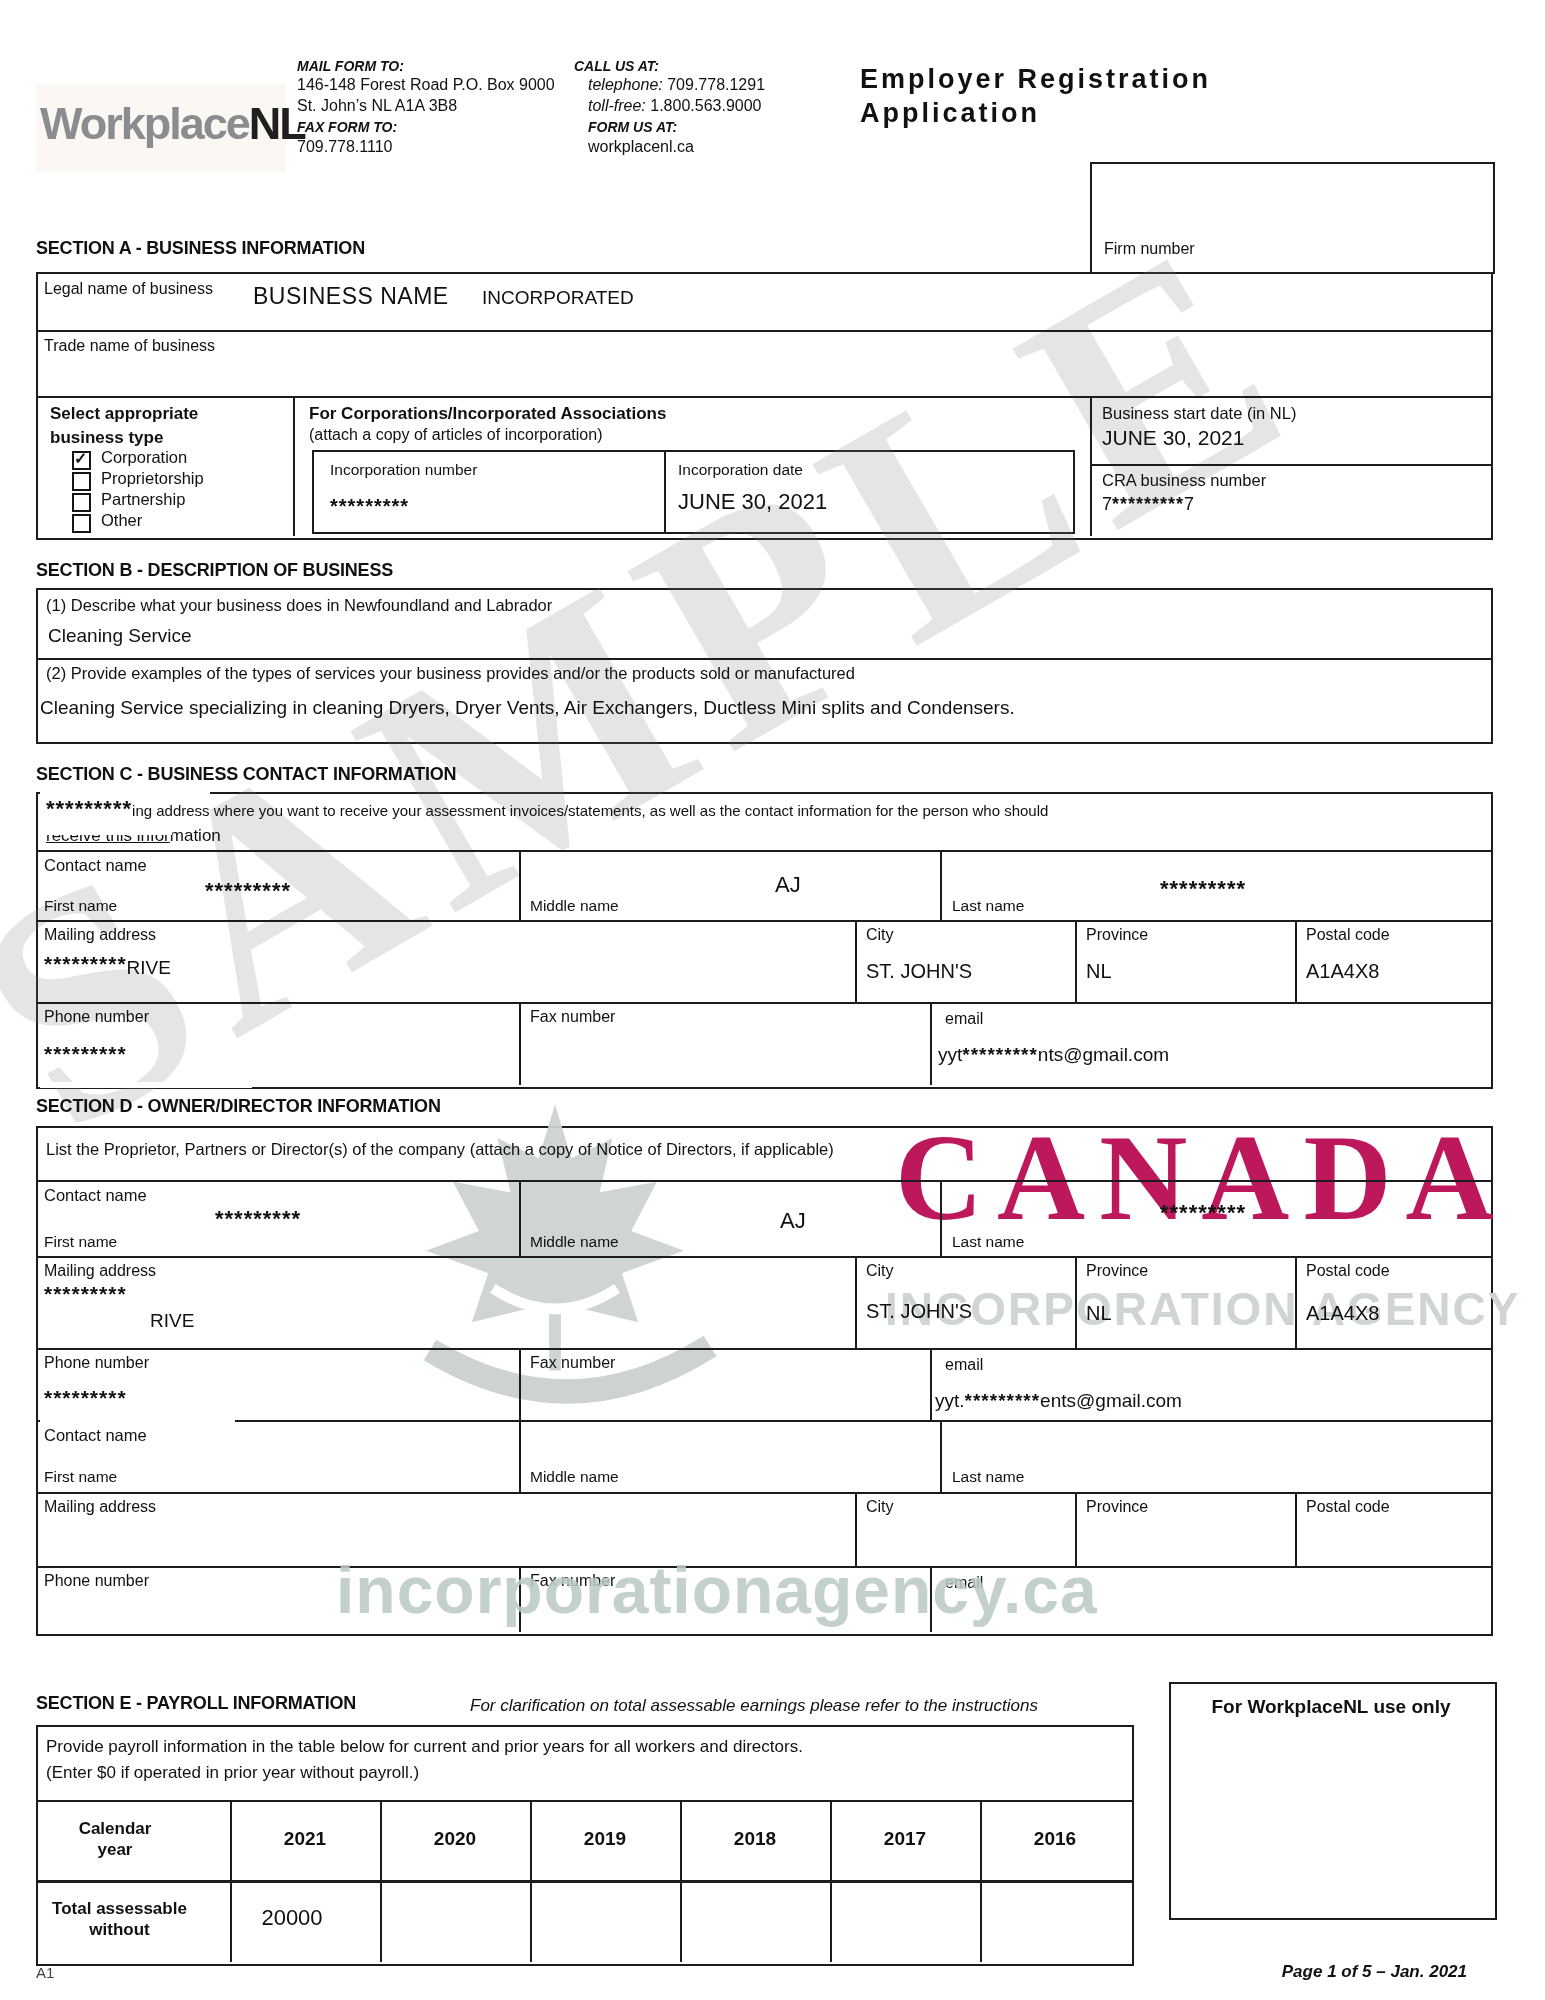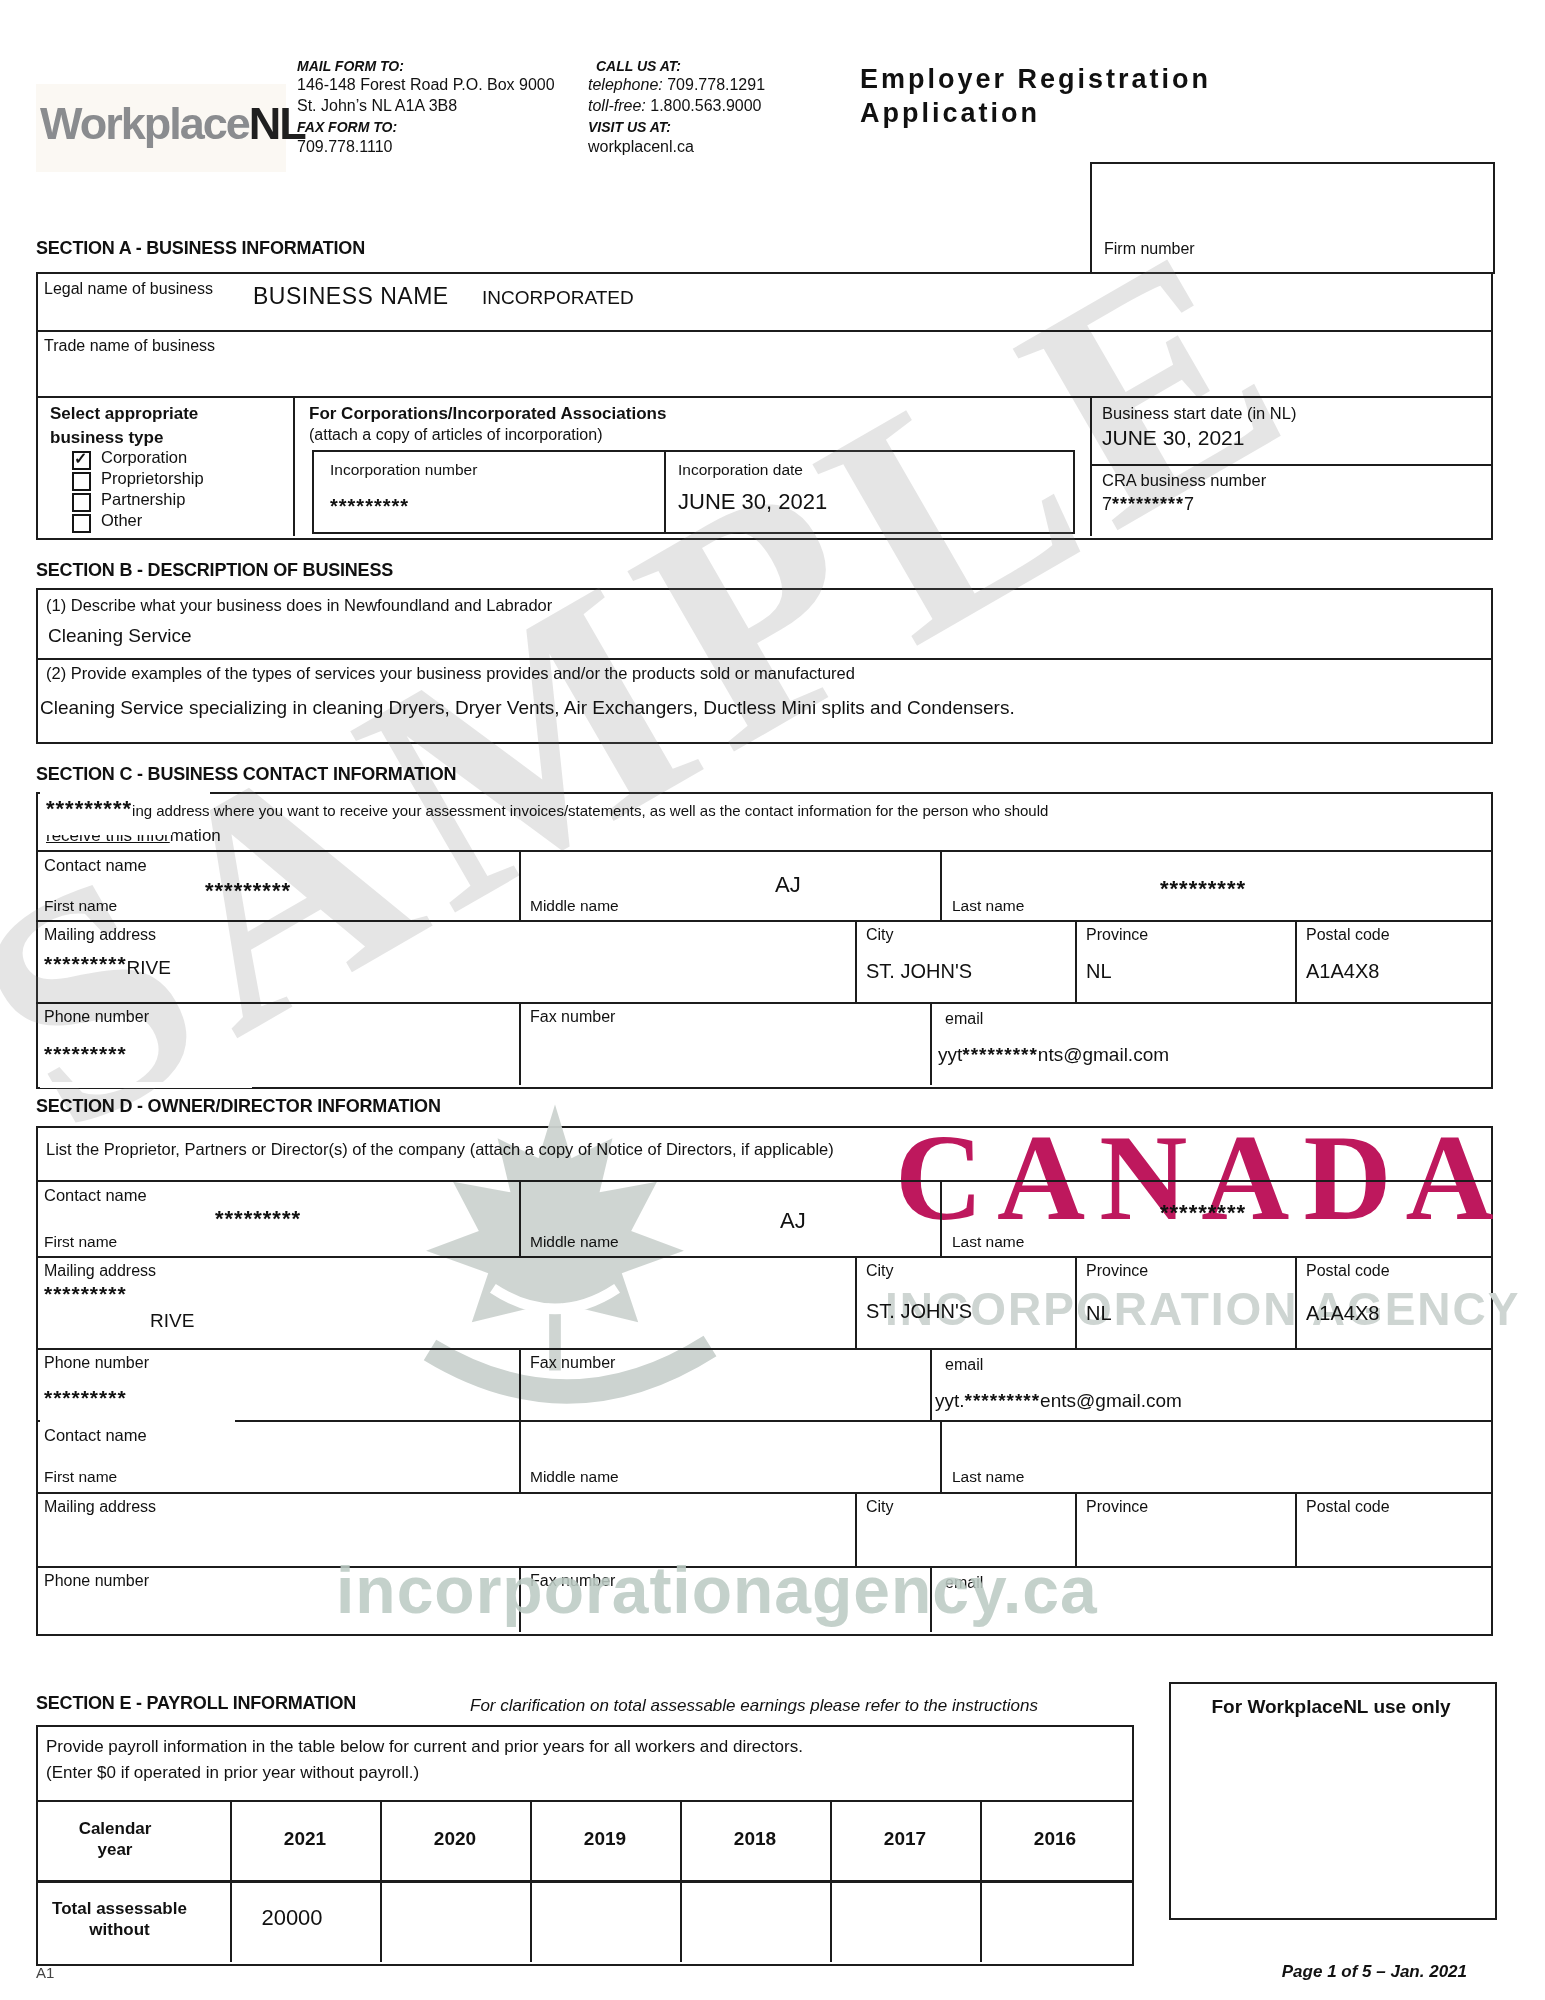--- a/index.html
+++ b/index.html
@@ -53,30 +53,30 @@
   <div class="abs z2" style="left:40px;top:98px;font-size:45px;font-weight:bold;letter-spacing:-2px;">
     <span style="color:#8a8c8f;">Workplace</span><span style="color:#1f1f1f;">NL</span>
   </div>
 
   <div class="abs z2 bold ital" style="left:297px;top:58px;font-size:14px;">MAIL FORM TO:</div>
   <div class="abs z2" style="left:297px;top:76px;font-size:16px;">146-148 Forest Road P.O. Box 9000</div>
   <div class="abs z2" style="left:297px;top:97px;font-size:16px;">St. John’s  NL  A1A 3B8</div>
   <div class="abs z2 bold ital" style="left:297px;top:119px;font-size:14px;">FAX FORM TO:</div>
   <div class="abs z2" style="left:297px;top:138px;font-size:16px;">709.778.1110</div>
 
-  <div class="abs z2 bold ital" style="left:596px;top:58px;font-size:14px;">CALL US AT:</div>
+  <div class="abs z2 bold ital" style="left:574px;top:58px;font-size:14px;">CALL US AT:</div>
   <div class="abs z2" style="left:588px;top:76px;font-size:16px;">
     <span class="ital">telephone:</span>
     <span>709.778.1291</span>
   </div>
   <div class="abs z2" style="left:588px;top:97px;font-size:16px;">
     <span class="ital">toll-free:</span>
     <span>1.800.563.9000</span>
   </div>
-  <div class="abs z2 bold ital" style="left:588px;top:119px;font-size:14px;">VISIT US AT:</div>
+  <div class="abs z2 bold ital" style="left:588px;top:119px;font-size:14px;">FORM US AT:</div>
   <div class="abs z2" style="left:588px;top:138px;font-size:16px;">workplacenl.ca</div>
 
   <div class="abs z2 bold" style="left:860px;top:64px;font-size:27px;letter-spacing:3px;">Employer Registration</div>
   <div class="abs z2 bold" style="left:860px;top:98px;font-size:27px;letter-spacing:3px;">Application</div>
 
   <div class="abs box" style="left:1090px;top:162px;width:401px;height:108px;"></div>
   <div class="abs z2 lbl" style="left:1104px;top:240px;">Firm number</div>
 
   <div class="abs sechead" style="left:36px;top:238px;">SECTION A - BUSINESS INFORMATION</div>
 

